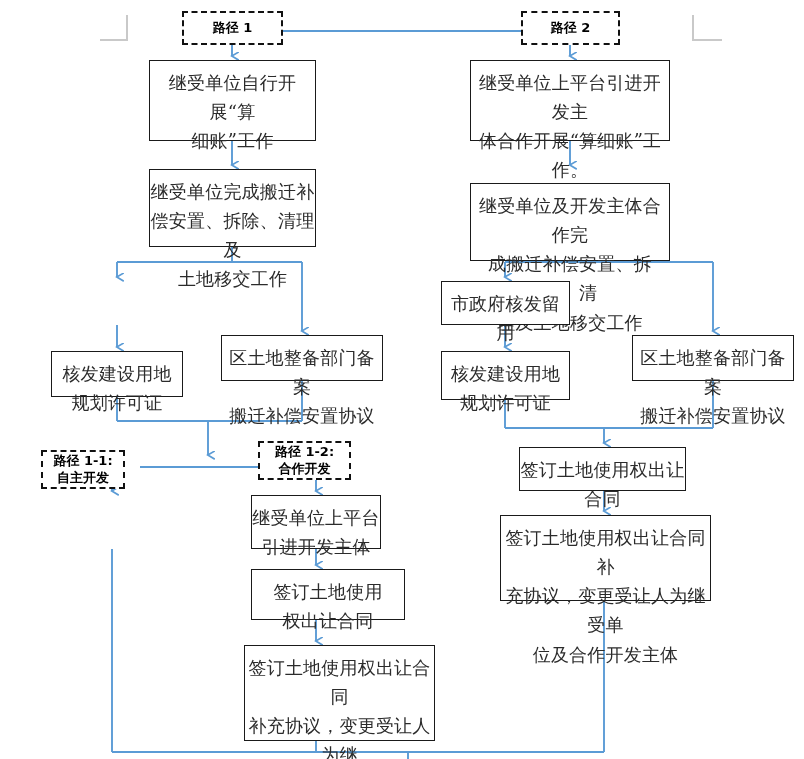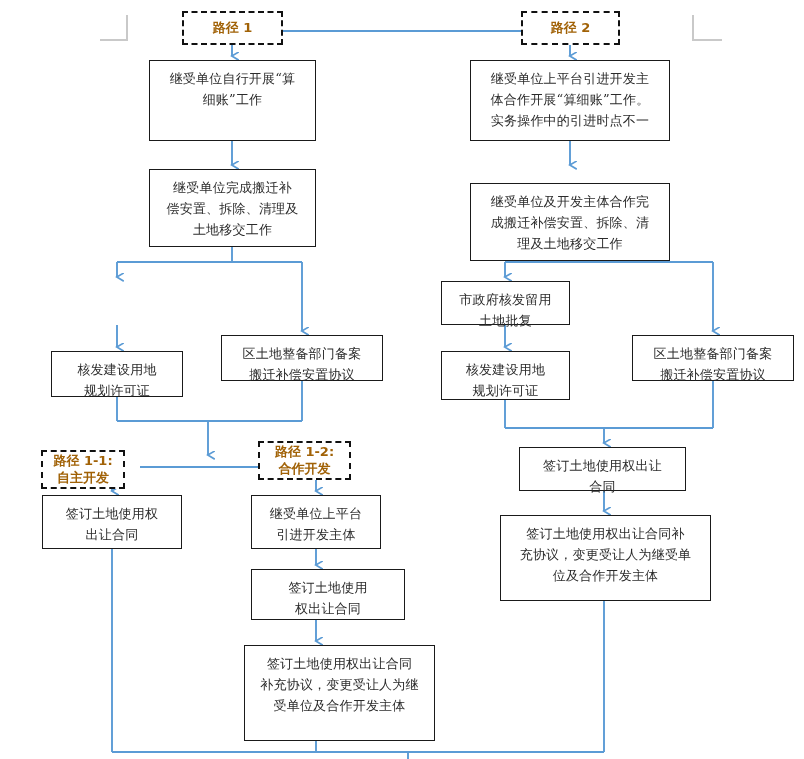--- a/index.html
+++ b/index.html
@@ -43,33 +43,33 @@
     border: 2px dashed #111111;
     align-items: center;
     font-weight: bold;
   }
   .node-text {
     display: block;
     width: 100%;
     white-space: pre-line;
     color: #2b2b2b;
     font-family: "DejaVu Serif", "Liberation Serif", serif;
-    font-size: 13px;
+    font-size: 18px;
     line-height: 1.62;
     letter-spacing: 0.2px;
   }
   .node-solid .node-text {
     padding-top: 7px;
   }
   .node-dashed .node-text {
     font-family: "DejaVu Sans", "Liberation Sans", sans-serif;
     font-size: 13px;
     font-weight: bold;
     line-height: 1.25;
-    color: #a16207;
+    color: #000000;
     letter-spacing: 0px;
     text-align: center;
   }
   .margin-mark {
     position: absolute;
     z-index: 1;
   }
   .margin-mark .mv {
     position: absolute;
     width: 1.6px;
@@ -224,24 +224,20 @@
   <div class="node node-dashed" style="left:41px; top:441px; width:84px; height:39px;margin-top:9px;">
     <span class="node-text">路径 1-1:
 自主开发</span>
   </div>
 
   <div class="node node-dashed" style="left:258px; top:441px; width:93px; height:39px;">
     <span class="node-text">路径 1-2:
 合作开发</span>
   </div>
 
-  <div class="node node-solid" style="left:42px; top:495px; width:140px; height:54px;">
-    <span class="node-text">签订土地使用权
-出让合同</span>
-  </div>
 
   <div class="node node-solid" style="left:251px; top:495px; width:130px; height:54px;">
     <span class="node-text">继受单位上平台
 引进开发主体</span>
   </div>
 
   <div class="node node-solid" style="left:519px; top:447px; width:167px; height:44px;">
     <span class="node-text">签订土地使用权出让
 合同</span>
   </div>

